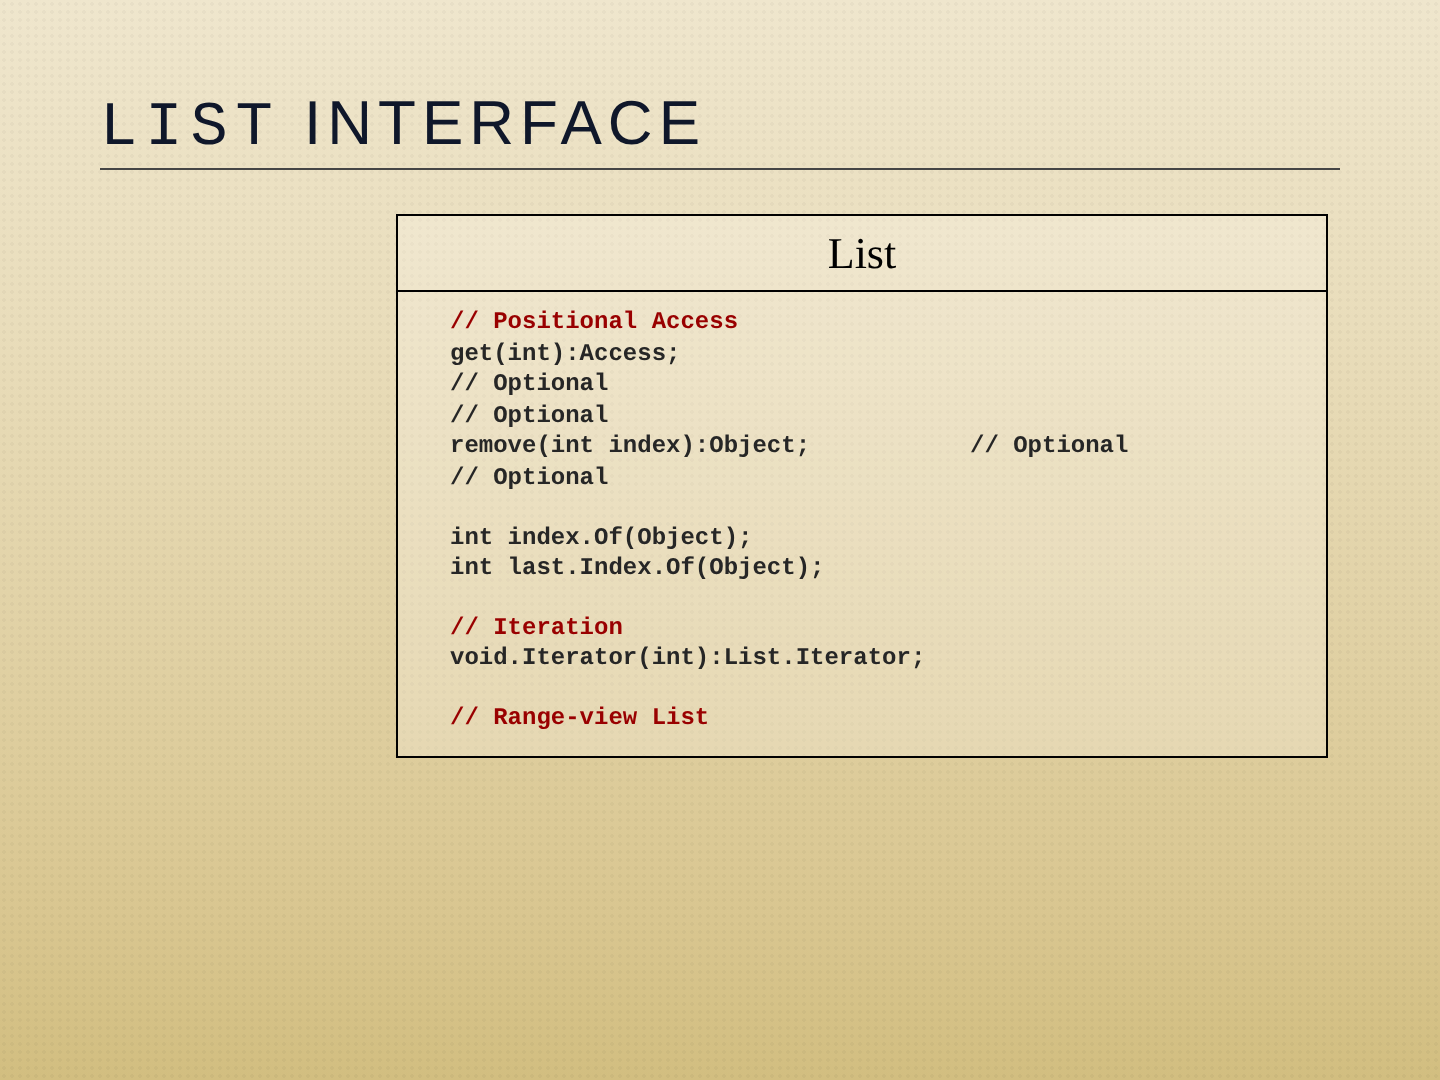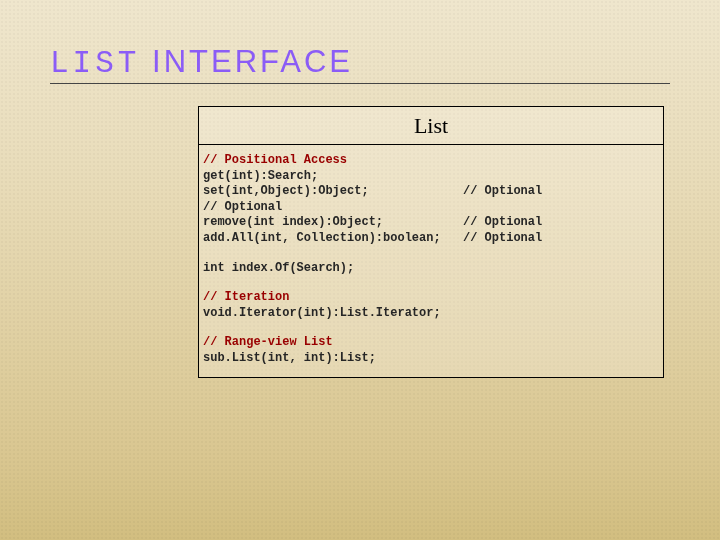--- a/index.html
+++ b/index.html
@@ -3,38 +3,38 @@
 <meta charset="utf-8">
 <style>
   html,body{margin:0;padding:0;width:720px;height:540px;overflow:hidden}
   body{
     font-family:Georgia,"Times New Roman",serif;
     background:
       radial-gradient(rgba(0,0,0,.03) 1px,transparent 1px) 0 0/4px 4px,
       linear-gradient(180deg,#efe6cd 0%,#e9ddbb 30%,#e2d3a8 55%,#d9c690 85%,#d2be80 100%);
   }
   .slide{box-sizing:border-box;padding:44px 50px 0 50px;height:100%}
-  .title{font-size:31px;letter-spacing:3px;color:#8b5cf6}
+  .title{font-size:31px;letter-spacing:3px;color:#0f172a}
   .title .mono{font-family:"Courier New",monospace;letter-spacing:4px;font-weight:400}
   .title .rest{font-family:"Trebuchet MS",Arial,sans-serif;font-weight:400}
   .title-underline{width:100%;height:1px;background:#454545;margin-top:2px}
   .box{
     width:464px;
     margin:22px 0 0 148px;
     border:1px solid #000;
     background:rgba(255,253,248,.25);
   }
   .box-head{
     border-bottom:1px solid #000;
     text-align:center;
     padding:6px 0 5px;
     font-size:22px;
   }
   .box-body{
-    padding:8px 10px 10px 4px;
+    padding:8px 10px 10px 26px;
     font-family:"Courier New",monospace;
     font-size:12px;
     line-height:1.30;
     color:#262626;
     font-weight:600;
   }
   .box-body .section{color:#900}
   .row{display:flex}
   .row .l{flex:0 0 260px;white-space:pre}
   .row .r{white-space:pre}
@@ -49,48 +49,46 @@
     <span class="mono">LIST</span><span class="rest"> INTERFACE</span>
   </div>
   <div class="title-underline"></div>
 
   <div class="box">
     <div class="box-head">List</div>
     <div class="box-body">
 
       <div class="section">// Positional Access</div>
       <div class="row">
-        <span class="l">get(int):Search;</span>
+        <span class="l">get(int):Access;</span>
       </div>
       <div class="row">
-        <span class="l">set(int,Object):Object;</span>
         <span class="r">// Optional</span>
       </div>
       <div class="row">
         <span class="r">// Optional</span>
       </div>
       <div class="row">
         <span class="l">remove(int index):Object;</span>
         <span class="r">// Optional</span>
       </div>
       <div class="row">
-        <span class="l">add.All(int, Collection):boolean;</span>
         <span class="r">// Optional</span>
       </div>
 
       <div class="spacer"></div>
 
-      <div>int index.Of(Search);</div>
+      <div>int index.Of(Object);</div>
+      <div>int last.Index.Of(Object);</div>
 
       <div class="spacer"></div>
 
       <div class="section">// Iteration</div>
       <div>void.Iterator(int):List.Iterator;</div>
 
       <div class="spacer"></div>
 
       <div class="section">// Range-view List</div>
-      <div>sub.List(int, int):List;</div>
 
     </div>
   </div>
 
 </div>
 
 </body></html>

